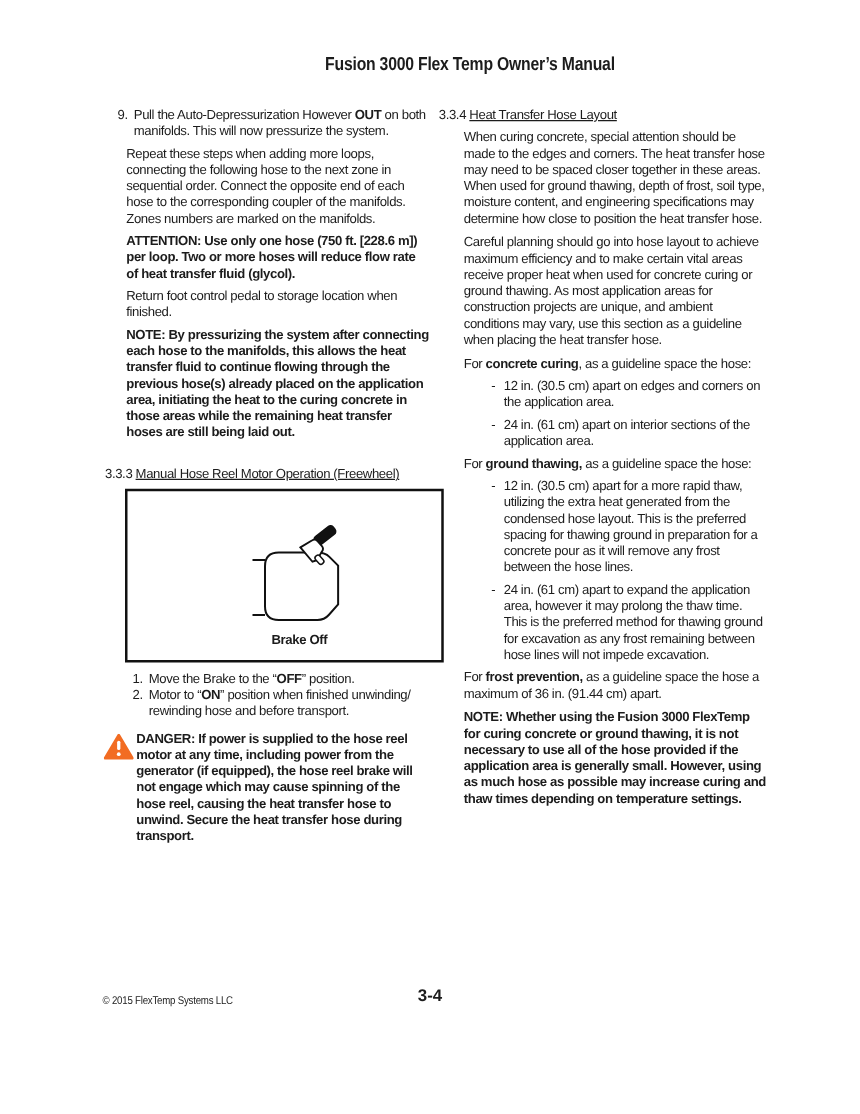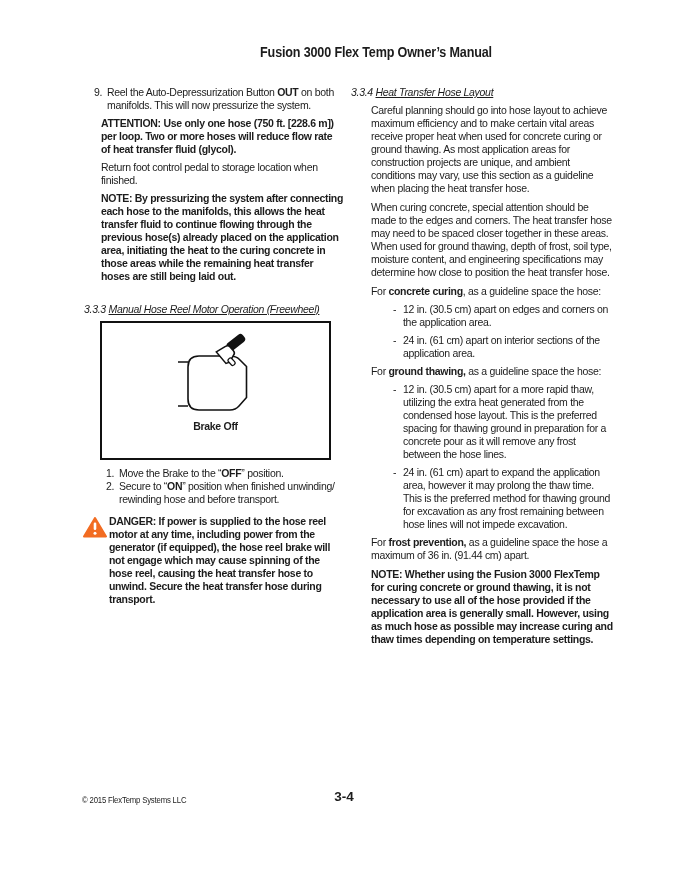--- a/index.html
+++ b/index.html
@@ -9,30 +9,30 @@
     font-size:10.5px;line-height:13px;letter-spacing:-0.3px;overflow:hidden;
   }
   .b{font-weight:bold;}
   .title-row{position:absolute;top:45px;left:0;width:100%;text-align:center;padding-left:32px;}
   .title{display:inline-block;font-weight:bold;font-size:15px;letter-spacing:-0.2px;
          transform:scaleX(0.84);transform-origin:center;white-space:nowrap;}
   .cols{position:absolute;top:86px;left:84px;display:flex;}
   .col-left{width:260px;}
   .col-right{width:262px;margin-left:7px;}
   p{margin:0 0 5px 0;}
-  h2{font-size:10.5px;font-weight:normal;margin:0 0 5px 0;line-height:13px;letter-spacing:-0.3px;font-style:italic;}
+  h2{font-size:10.5px;font-weight:normal;margin:0 0 5px 0;line-height:13px;letter-spacing:-0.3px;}
   h2 .u{text-decoration:underline;}
   
   .oli{display:flex;margin-left:10px;margin-bottom:5px;}
   .oli .num{flex:none;width:13px;}
   .lp{margin-left:17px;}
   .mb8{margin-bottom:20px;}
   .sect-body{margin-left:16px;}
   .figure{width:227px;height:135px;border:2px solid #111;margin:2px 0 7px 0;
-          display:flex;justify-content:space-evenly;align-items:flex-start;}
+          display:flex;justify-content:space-evenly;align-items:flex-end;padding-left:24px;}
   .fig-unit{display:flex;flex-direction:column;align-items:center;padding-bottom:9px;}
   .fig-label{font-weight:bold;margin-top:1px;}
   .steps{margin-bottom:9px;}
   .steps .oli{margin-left:6px;margin-bottom:0;}
   .danger{position:relative;margin-left:25px;margin-top:2px;}
   .danger p{font-weight:bold;margin:0;}
   .danger .tri{position:absolute;left:-26px;top:2px;}
   
   .rp{margin-left:20px;margin-bottom:6px;}
   .mb5{margin-bottom:5px;}
@@ -55,23 +55,24 @@
   <div class="title-row">
     <span class="title">Fusion 3000 Flex Temp Owner’s Manual</span>
   </div>
 
   <div class="cols">
 
     <div class="col-left">
 
       <div class="oli">
         <span class="num">9.</span>
-        <span><span>Reel the Auto-Depressurization Button </span><span class="b">OUT</span><span> on both manifolds. This will now pressurize the system.</span></span>
+        <span><span>Pull the Auto-Depressurization However </span><span class="b">OUT</span><span> on both manifolds. This will now pressurize the system.</span></span>
       </div>
 
+      <p class="lp">Repeat these steps when adding more loops, connecting the following hose to the next zone in sequential order. Connect the opposite end of each hose to the corresponding coupler of the manifolds. Zones numbers are marked on the manifolds.</p>
 
       <p class="lp b">ATTENTION: Use only one hose (750 ft. [228.6 m]) per loop. Two or more hoses will reduce flow rate of heat transfer fluid (glycol).</p>
 
       <p class="lp">Return foot control pedal to storage location when finished.</p>
 
       <p class="lp b mb8">NOTE: By pressurizing the system after connecting each hose to the manifolds, this allows the heat transfer fluid to continue flowing through the previous hose(s) already placed on the application area, initiating the heat to the curing concrete in those areas while the remaining heat transfer hoses are still being laid out.</p>
 
       <h2><span>3.3.3</span> <span class="u">Manual Hose Reel Motor Operation (Freewheel)</span></h2>
 
       <div class="sect-body">
@@ -92,44 +93,44 @@
           </div>
         </div>
 
         <div class="steps">
           <div class="oli">
             <span class="num">1.</span>
             <span><span>Move the Brake to the “</span><span class="b">OFF</span><span>” position.</span></span>
           </div>
           <div class="oli">
             <span class="num">2.</span>
-            <span><span>Secure to “</span><span class="b">ON</span><span>” position when finished unwinding/ rewinding hose and before transport.</span></span>
+            <span><span>Motor to “</span><span class="b">ON</span><span>” position when finished unwinding/ rewinding hose and before transport.</span></span>
           </div>
         </div>
       </div>
 
       <div class="danger">
         <svg class="tri" width="24" height="21" viewBox="0 0 24 21">
           <path d="M12 1 L23 19.5 H1 Z" stroke-linejoin="round" stroke-width="2" fill="#F26C22"></path>
           <path d="M12 1 L23 19.5 H1 Z" stroke-linejoin="round" stroke-width="2" fill="none" stroke="#F26C22"></path>
           <rect x="10.7" y="5.5" width="2.6" height="7.5" rx="1.3" fill="#fff"></rect>
           <circle cx="12" cy="16.3" r="1.5" fill="#fff"></circle>
         </svg>
         <p>DANGER: If power is supplied to the hose reel motor at any time, including power from the generator (if equipped), the hose reel brake will not engage which may cause spinning of the hose reel, causing the heat transfer hose to unwind. Secure the heat transfer hose during transport.</p>
       </div>
 
     </div>
 
     <div class="col-right">
 
       <h2><span>3.3.4</span> <span class="u">Heat Transfer Hose Layout</span></h2>
 
+      <p class="rp">When curing concrete, special attention should be made to the edges and corners. The heat transfer hose may need to be spaced closer together in these areas. When used for ground thawing, depth of frost, soil type, moisture content, and engineering specifications may determine how close to position the heat transfer hose.</p>
+
       <p class="rp">Careful planning should go into hose layout to achieve maximum efficiency and to make certain vital areas receive proper heat when used for concrete curing or ground thawing. As most application areas for construction projects are unique, and ambient conditions may vary, use this section as a guideline when placing the heat transfer hose.</p>
-
-      <p class="rp">When curing concrete, special attention should be made to the edges and corners. The heat transfer hose may need to be spaced closer together in these areas. When used for ground thawing, depth of frost, soil type, moisture content, and engineering specifications may determine how close to position the heat transfer hose.</p>
 
 
       <p class="rp mb5"><span>For </span><span class="b">concrete curing</span><span>, as a guideline space the hose:</span></p>
 
       <div class="bullets">
         <div class="bullet">
           <span class="dash">-</span>
           <span>12 in. (30.5 cm) apart on edges and corners on the application area.</span>
         </div>
         <div class="bullet">

